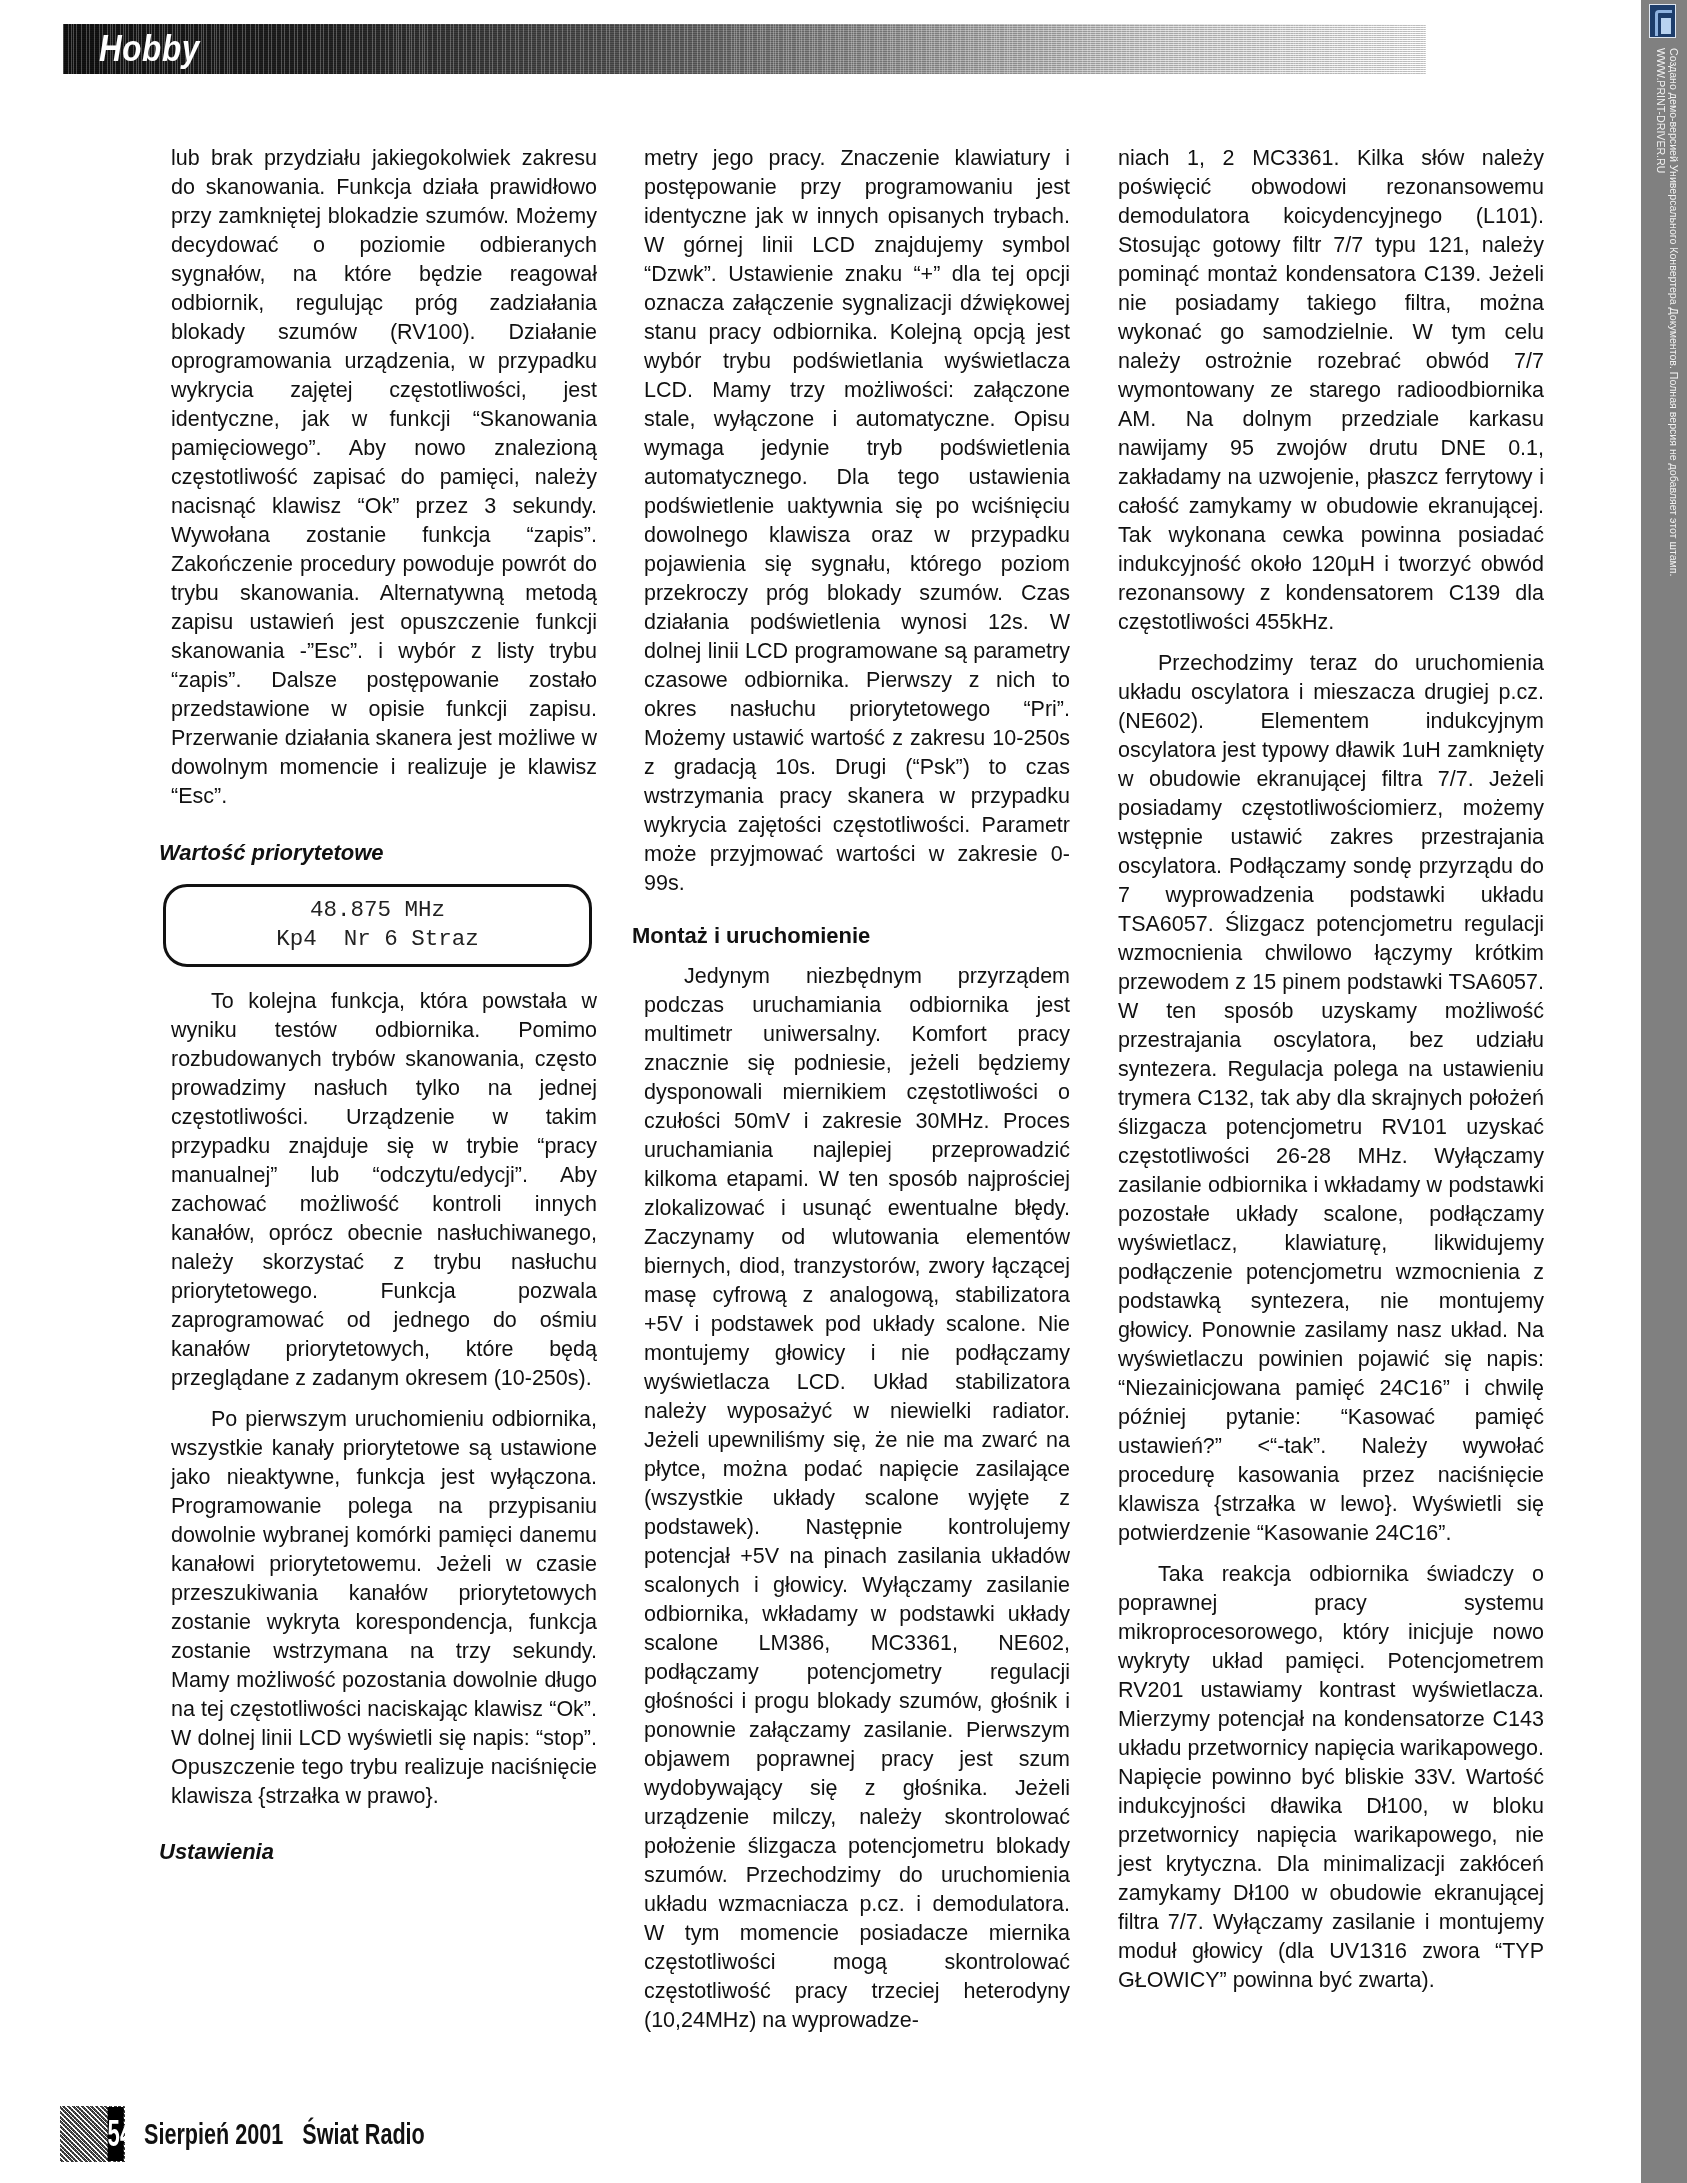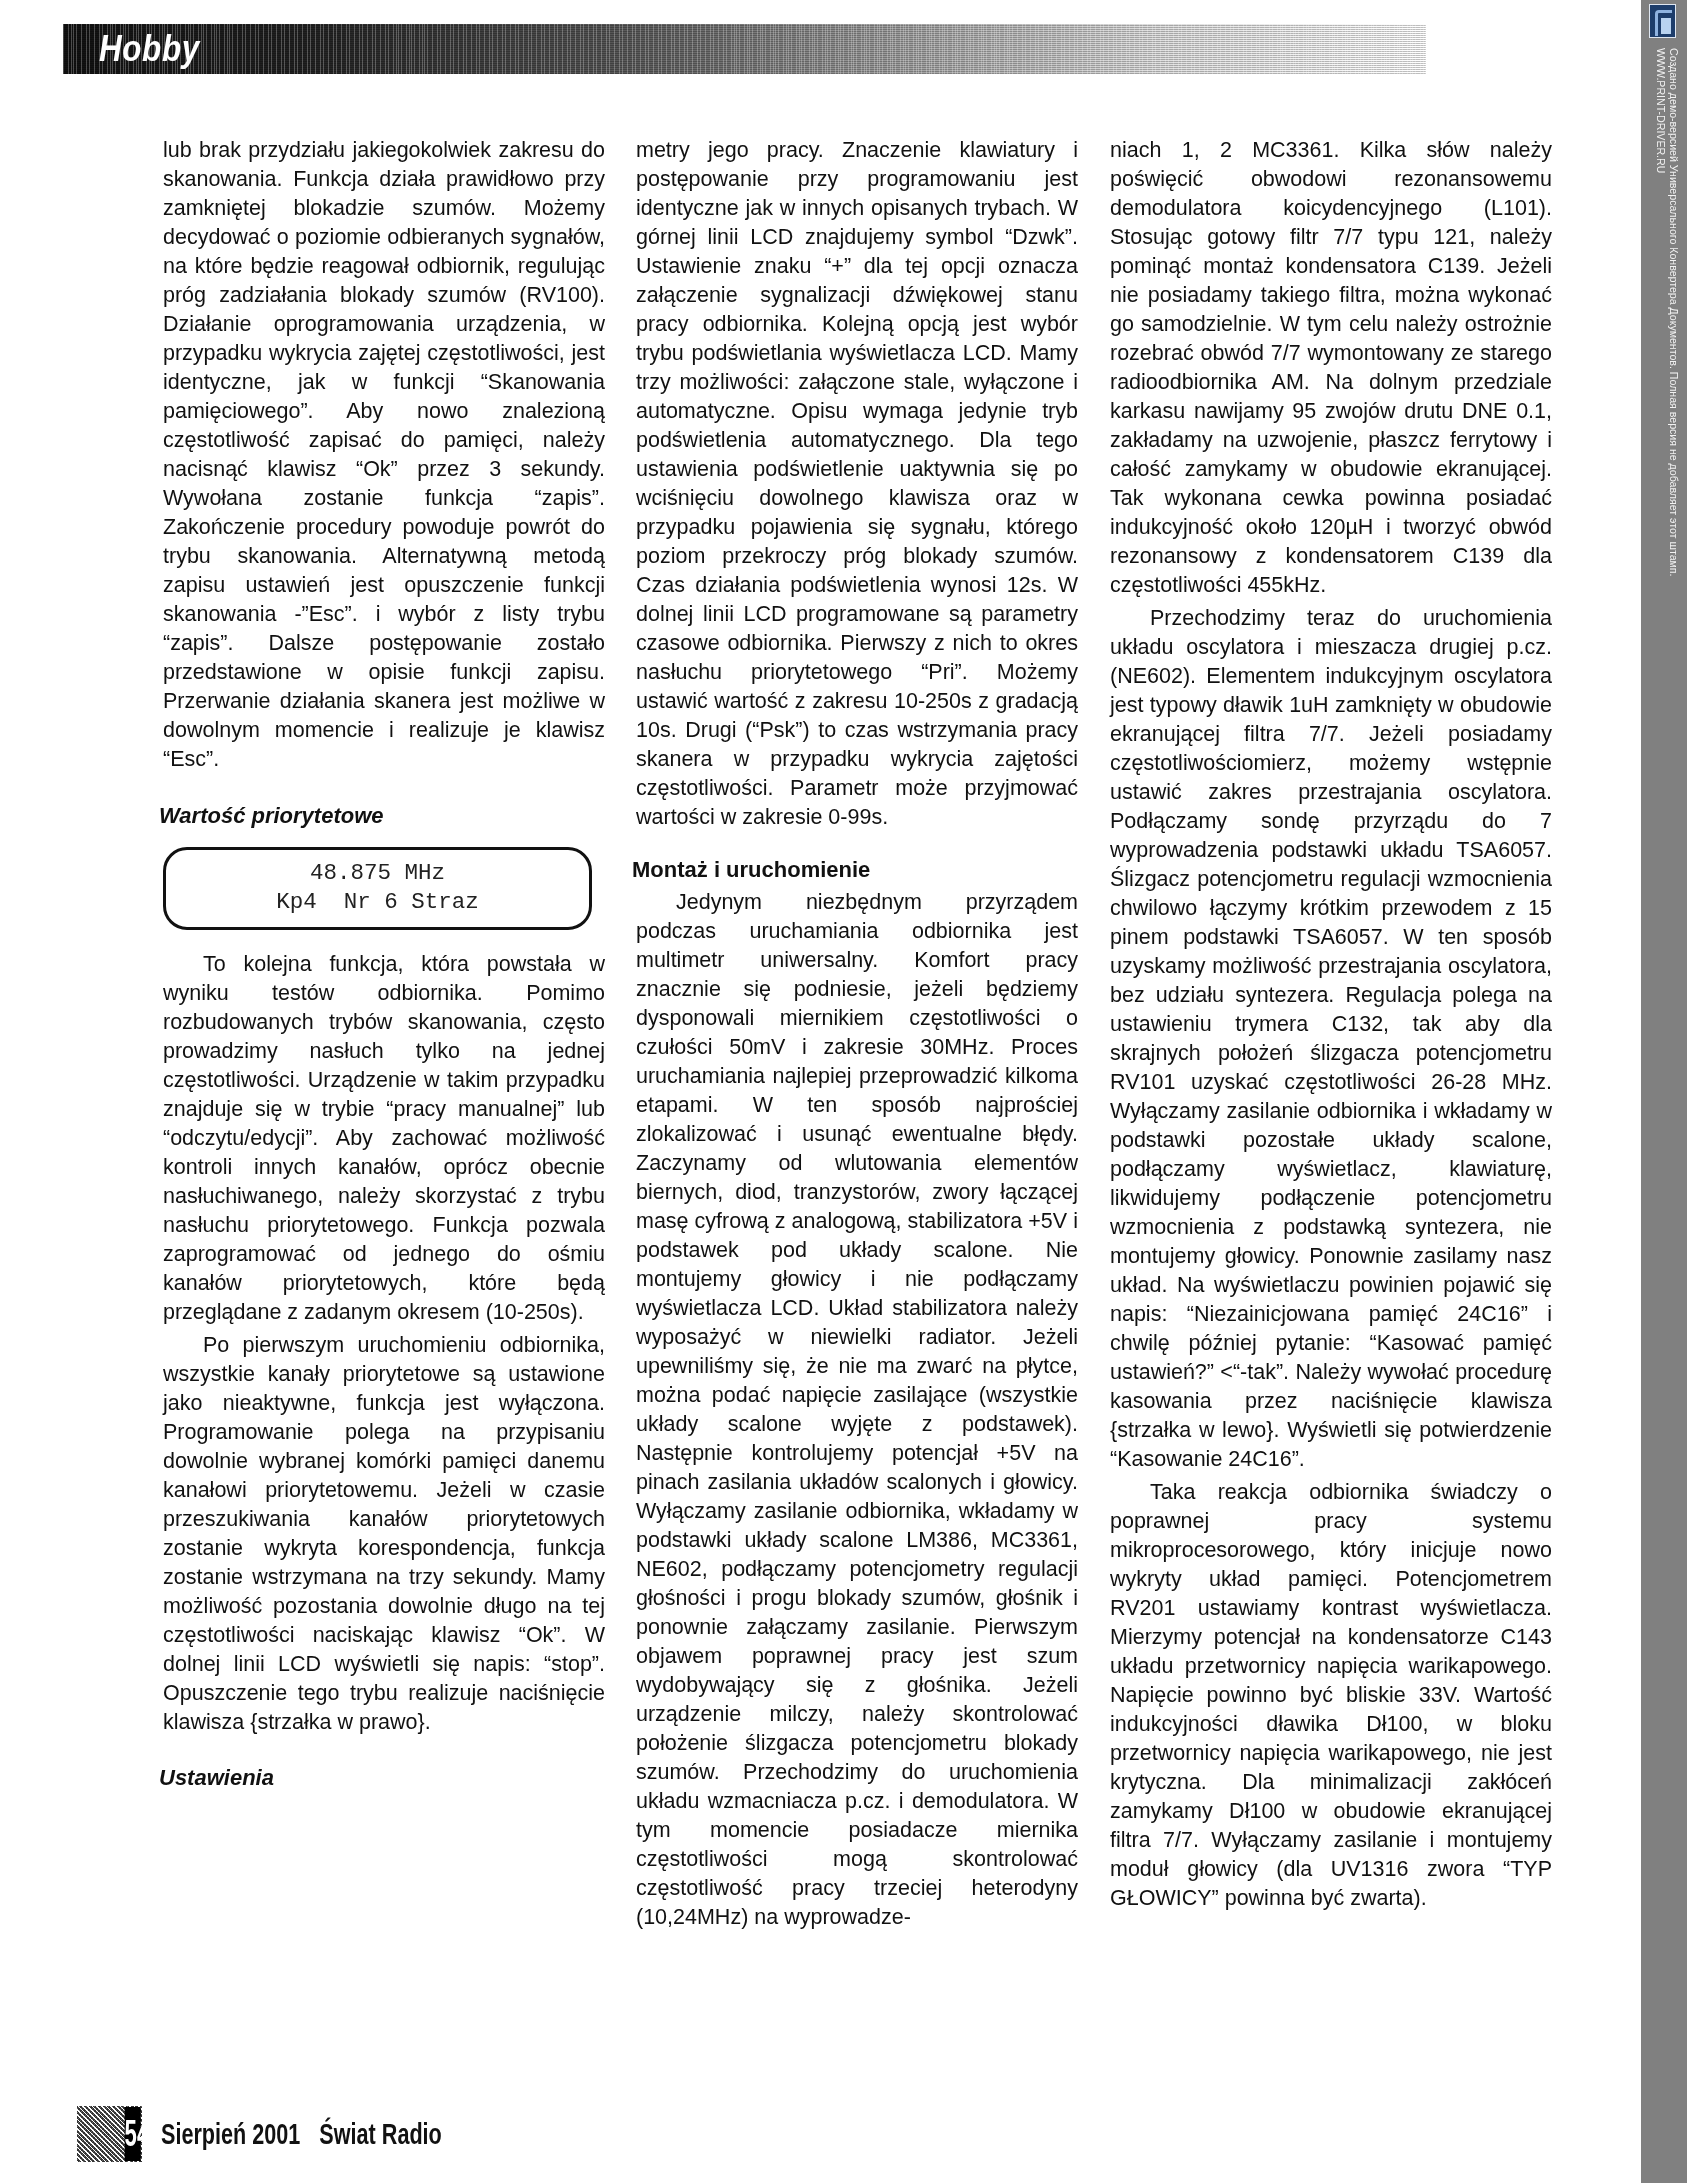--- a/index.html
+++ b/index.html
@@ -12,32 +12,32 @@
                       repeating-linear-gradient(0deg, rgba(0,0,0,0.25) 0 0.7px, transparent 0.7px 2px); }
   .section-label { position: absolute; left: 99px; top: 28px; font-family: "Liberation Sans", sans-serif;
     font-weight: bold; font-style: italic; font-size: 37px; color: #fff; letter-spacing: 0.7px; z-index: 2;
     transform: scaleX(0.85); transform-origin: left center; }
 
   .column { position: absolute; top: 132px; width: 450px; font-family: "Liberation Sans", sans-serif;
     font-size: 21.5px; line-height: 29px; text-align: justify; hyphens: manual; }
   .col1 { left: 159px; }
   .col2 { left: 632px; }
   .col3 { left: 1106px; }
-  .column p { margin: 4px; }
+  .column p { margin: 12px; }
   .column p.indent { text-indent: 40px; }
 
   .subhead { font-weight: bold; font-style: italic; font-size: 22px; margin: 26.5px 0 17px 0; }
   .subhead.plain { font-style: normal; margin: 22.5px 0 0 0; }
 
   .lcd { border: 3.3px solid #111; border-radius: 24px; height: 77px; margin: 0 0 20px 4px; width: 423px;
     display: flex; flex-direction: column; justify-content: center; align-items: center;
     font-family: "Liberation Mono", "DejaVu Sans Mono", monospace; font-size: 22.5px; line-height: 29px; color: #222; }
   .lcd span { white-space: pre; }
 
-  .footer { position: absolute; left: 77px; top: 2106px; display: flex; align-items: center; }
+  .footer { position: absolute; left: 60px; top: 2106px; display: flex; align-items: center; }
   .page-badge { width: 65px; height: 56px; background: #333;
     background-image: repeating-linear-gradient(45deg, #fff 0 1.3px, transparent 1.3px 3.3px),
                       repeating-linear-gradient(-45deg, #666 0 0.7px, transparent 0.7px 2.6px);
     position: relative; }
   .page-num { position: absolute; right: 1.3px; top: 1.3px; bottom: 1.3px; width: 26.5px; background: #000; color: #fff;
     font-family: "Liberation Sans", sans-serif; font-weight: bold; font-size: 37px; line-height: 53px;
     text-align: center; transform: scaleX(0.6); transform-origin: right center; }
   .footer-text { margin-left: 18.5px; font-family: "Liberation Sans", sans-serif; font-weight: bold; font-size: 30px;
     transform: scaleX(0.72); transform-origin: left center; white-space: nowrap; }
   .footer-text .mag { margin-left: 26.5px; font-weight: 900; }

